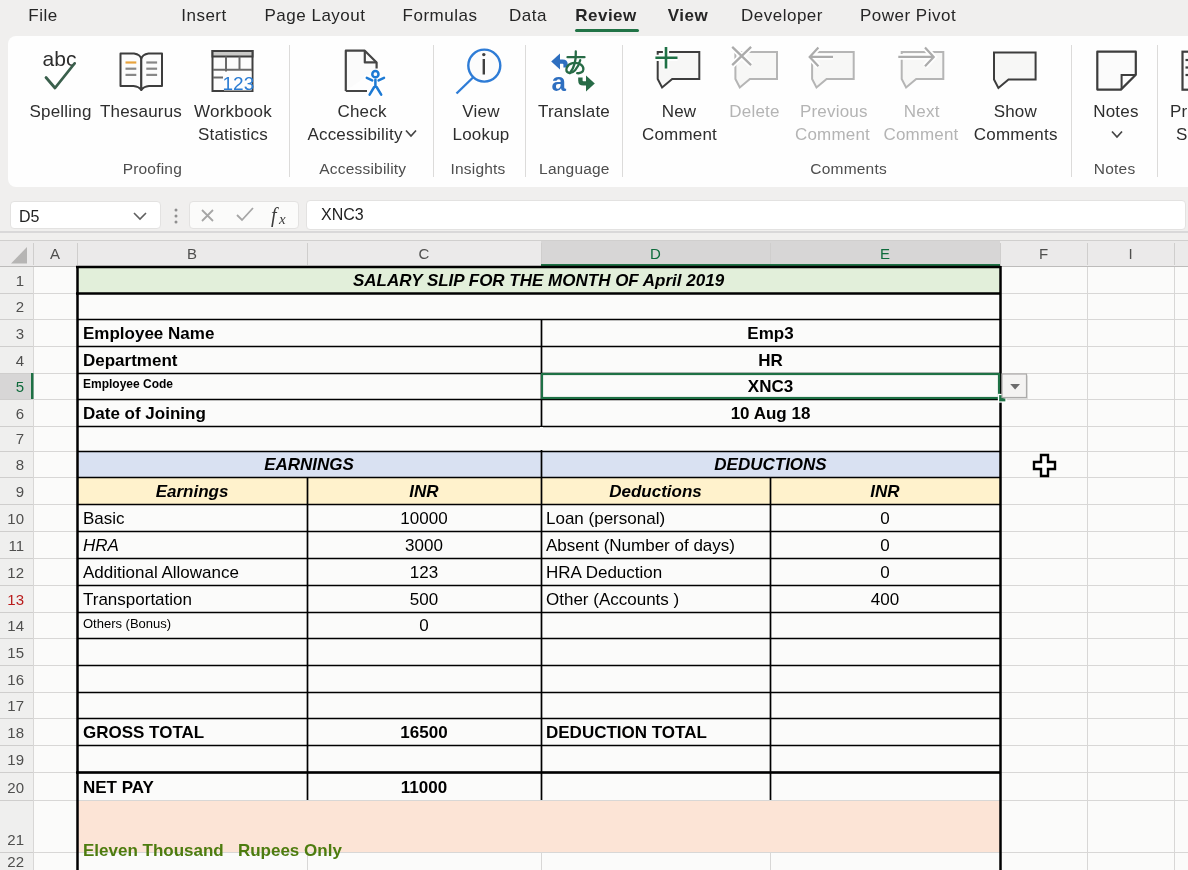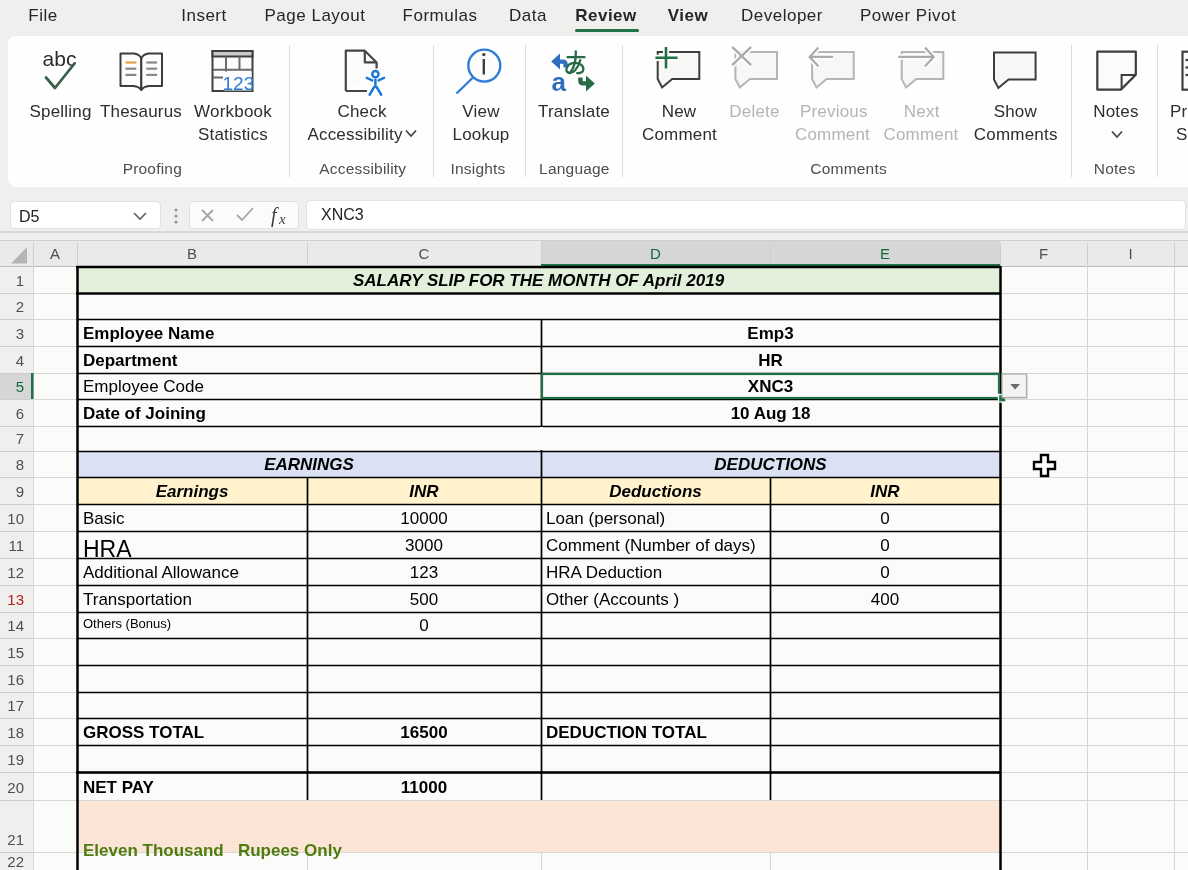--- a/index.html
+++ b/index.html
@@ -293,37 +293,37 @@
 <div style="position:absolute;right:1164px;top:724px;font-size:15px;color:#4f4f4e">18</div>
 <div style="position:absolute;right:1164px;top:751px;font-size:15px;color:#4f4f4e">19</div>
 <div style="position:absolute;right:1164px;top:779px;font-size:15px;color:#4f4f4e">20</div>
 <div style="position:absolute;right:1164px;top:831px;font-size:15px;color:#4f4f4e">21</div>
 <div style="position:absolute;right:1164px;top:853px;font-size:15px;color:#4f4f4e">22</div>
 <div style="position:absolute;left:538.5px;top:271px;font-size:17px;color:#000;white-space:pre;font-weight:bold;font-style:italic;transform:translateX(-50%);">SALARY SLIP FOR THE MONTH OF April 2019</div>
 <div style="position:absolute;left:83px;top:324px;font-size:17px;color:#000;white-space:pre;font-weight:bold;">Employee Name</div>
 <div style="position:absolute;left:770.5px;top:324px;font-size:17px;color:#000;white-space:pre;font-weight:bold;transform:translateX(-50%);">Emp3</div>
 <div style="position:absolute;left:83px;top:351px;font-size:17px;color:#000;white-space:pre;font-weight:bold;">Department</div>
 <div style="position:absolute;left:770.5px;top:351px;font-size:17px;color:#000;white-space:pre;font-weight:bold;transform:translateX(-50%);">HR</div>
-<div style="position:absolute;left:83px;top:377px;font-size:17px;color:#000;white-space:pre;font-weight:normal;">Employee Code</div>
+<div style="position:absolute;left:83px;top:377px;font-size:12px;color:#000;white-space:pre;font-weight:bold;">Employee Code</div>
 <div style="position:absolute;left:770.5px;top:377px;font-size:17px;color:#000;white-space:pre;font-weight:bold;transform:translateX(-50%);">XNC3</div>
 <div style="position:absolute;left:83px;top:404px;font-size:17px;color:#000;white-space:pre;font-weight:bold;">Date of Joining</div>
 <div style="position:absolute;left:770.5px;top:404px;font-size:17px;color:#000;white-space:pre;font-weight:bold;transform:translateX(-50%);">10 Aug 18</div>
 <div style="position:absolute;left:309px;top:455px;font-size:17px;color:#000;white-space:pre;font-weight:bold;font-style:italic;transform:translateX(-50%);">EARNINGS</div>
 <div style="position:absolute;left:770.5px;top:455px;font-size:17px;color:#000;white-space:pre;font-weight:bold;font-style:italic;transform:translateX(-50%);">DEDUCTIONS</div>
 <div style="position:absolute;left:192px;top:482px;font-size:17px;color:#000;white-space:pre;font-weight:bold;font-style:italic;transform:translateX(-50%);">Earnings</div>
 <div style="position:absolute;left:424px;top:482px;font-size:17px;color:#000;white-space:pre;font-weight:bold;font-style:italic;transform:translateX(-50%);">INR</div>
 <div style="position:absolute;left:655.5px;top:482px;font-size:17px;color:#000;white-space:pre;font-weight:bold;font-style:italic;transform:translateX(-50%);">Deductions</div>
 <div style="position:absolute;left:885px;top:482px;font-size:17px;color:#000;white-space:pre;font-weight:bold;font-style:italic;transform:translateX(-50%);">INR</div>
 <div style="position:absolute;left:83px;top:509px;font-size:17px;color:#000;white-space:pre;">Basic</div>
 <div style="position:absolute;left:424px;top:509px;font-size:17px;color:#000;white-space:pre;transform:translateX(-50%);">10000</div>
 <div style="position:absolute;left:546px;top:509px;font-size:17px;color:#000;white-space:pre;">Loan (personal)</div>
 <div style="position:absolute;left:885px;top:509px;font-size:17px;color:#000;white-space:pre;transform:translateX(-50%);">0</div>
-<div style="position:absolute;left:83px;top:536px;font-size:23px;color:#000;white-space:pre;">HRA</div>
+<div style="position:absolute;left:83px;top:536px;font-size:17px;color:#000;white-space:pre;font-style:italic;">HRA</div>
 <div style="position:absolute;left:424px;top:536px;font-size:17px;color:#000;white-space:pre;transform:translateX(-50%);">3000</div>
-<div style="position:absolute;left:546px;top:536px;font-size:17px;color:#000;white-space:pre;">Comment (Number of days)</div>
+<div style="position:absolute;left:546px;top:536px;font-size:17px;color:#000;white-space:pre;">Absent (Number of days)</div>
 <div style="position:absolute;left:885px;top:536px;font-size:17px;color:#000;white-space:pre;transform:translateX(-50%);">0</div>
 <div style="position:absolute;left:83px;top:563px;font-size:17px;color:#000;white-space:pre;">Additional Allowance</div>
 <div style="position:absolute;left:424px;top:563px;font-size:17px;color:#000;white-space:pre;transform:translateX(-50%);">123</div>
 <div style="position:absolute;left:546px;top:563px;font-size:17px;color:#000;white-space:pre;">HRA Deduction</div>
 <div style="position:absolute;left:885px;top:563px;font-size:17px;color:#000;white-space:pre;transform:translateX(-50%);">0</div>
 <div style="position:absolute;left:83px;top:590px;font-size:17px;color:#000;white-space:pre;">Transportation</div>
 <div style="position:absolute;left:424px;top:590px;font-size:17px;color:#000;white-space:pre;transform:translateX(-50%);">500</div>
 <div style="position:absolute;left:546px;top:590px;font-size:17px;color:#000;white-space:pre;">Other (Accounts )</div>
 <div style="position:absolute;left:885px;top:590px;font-size:17px;color:#000;white-space:pre;transform:translateX(-50%);">400</div>
 <div style="position:absolute;left:83px;top:616px;font-size:13px;color:#000;white-space:pre;">Others (Bonus)</div>

